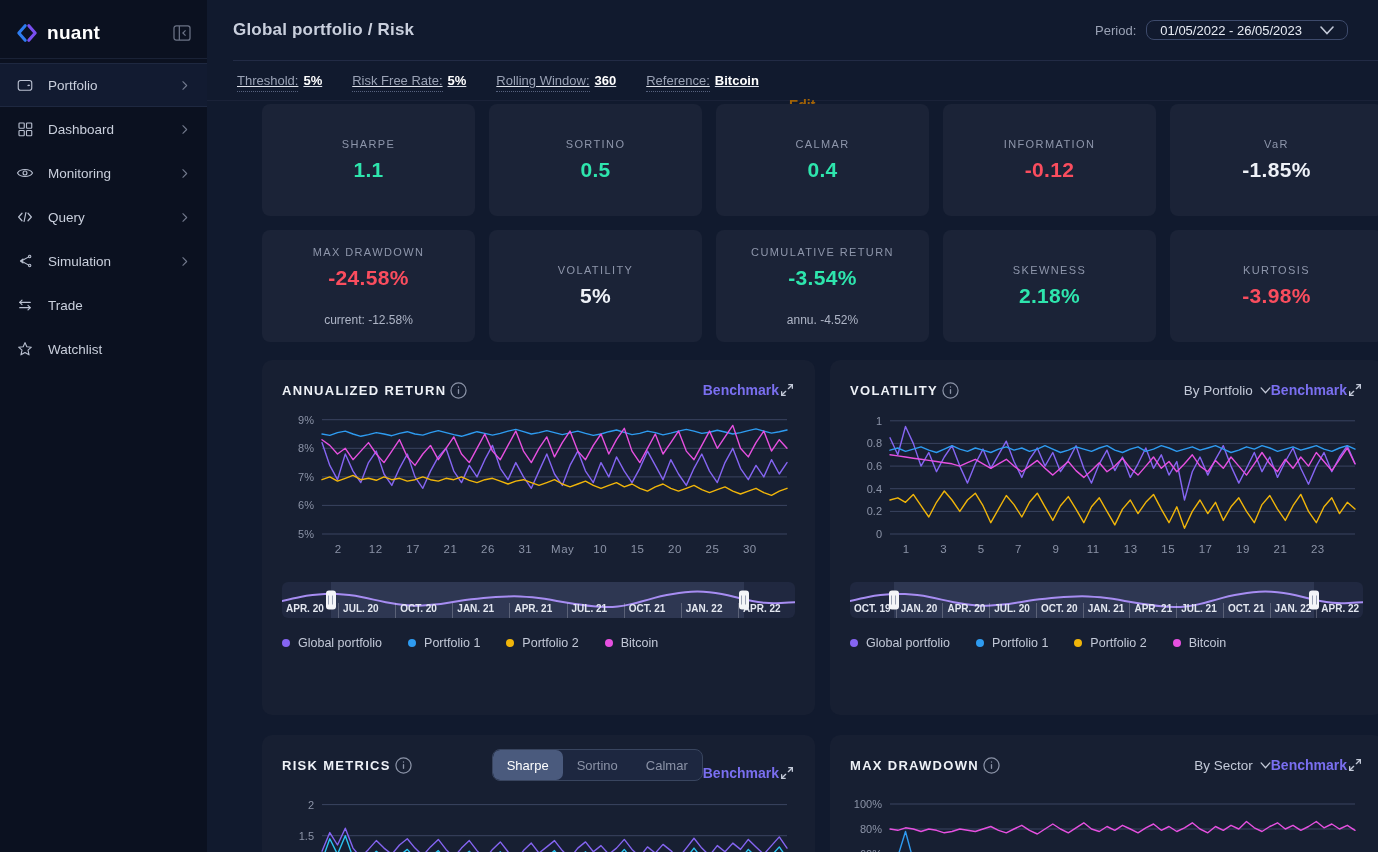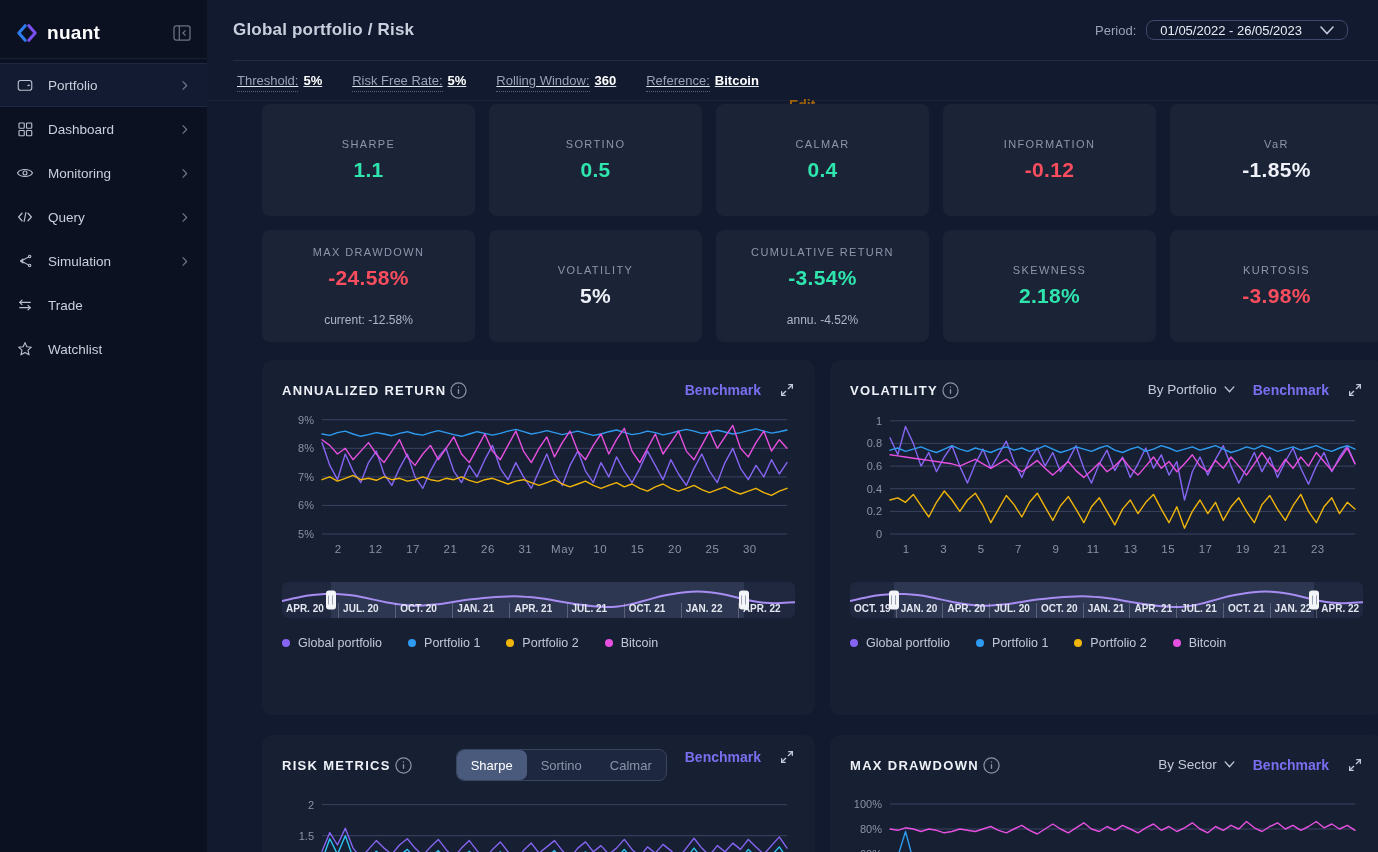--- a/index.html
+++ b/index.html
@@ -42,21 +42,21 @@
   .metric-card { width:213px; height:112px; background:#1b2337; border-radius:8px; display:flex; flex-direction:column; align-items:center; justify-content:center; flex:0 0 213px; }
   .metric-label { font-size:11px; letter-spacing:1.4px; color:#8e96ab; margin-bottom:8px; }
   .metric-value { font-size:21px; font-weight:700; letter-spacing:.3px; }
   .metric-sub { font-size:12px; color:#aeb5c6; margin-top:23px; }
   .tone-positive { color:#2ee5ad; } .tone-negative { color:#fa4d5e; } .tone-neutral { color:#eef1f7; }
   
   .chart-card { position:absolute; width:553px; height:355px; background:#171f32; border-radius:10px; padding:0 20px; }
   .chart-head { display:flex; align-items:center; padding-top:22px; height:38px; }
   .chart-title-wrap { display:flex; align-items:center; gap:4px; }
   .chart-title { font-size:13px; font-weight:700; letter-spacing:1.3px; color:#eef1f7; }
-  .chart-actions { margin-left:auto; display:flex; align-items:flex-start; gap:18px; }
+  .chart-actions { margin-left:auto; display:flex; align-items:flex-end; }
   .group-by { display:flex; align-items:center; gap:7px; font-size:13.5px; color:#c3c9d8; cursor:pointer; }
   .bench { font-size:14px; font-weight:700; color:#7a6ff0; cursor:pointer; }
   .info-ic, .expand-ic { display:flex; cursor:pointer; }
   .plot { margin-top:10px; display:block; }
   .tick { fill:#8b93a7; font-size:11px; font-family:"Liberation Sans",sans-serif; }
   .xtick { font-size:11.5px; letter-spacing:.5px; }
   
   .seg { display:flex; align-items:center; border:1px solid #39455f; background:#1d2740; border-radius:8px; overflow:hidden; height:32px; }
   .seg-tab { padding:0 14px; height:100%; display:flex; align-items:center; font-size:13px; color:#8b93a7; cursor:pointer; }
   .seg-tab.active { background:#4a5a7d; color:#fff; border-radius:7px; font-weight:400; }

